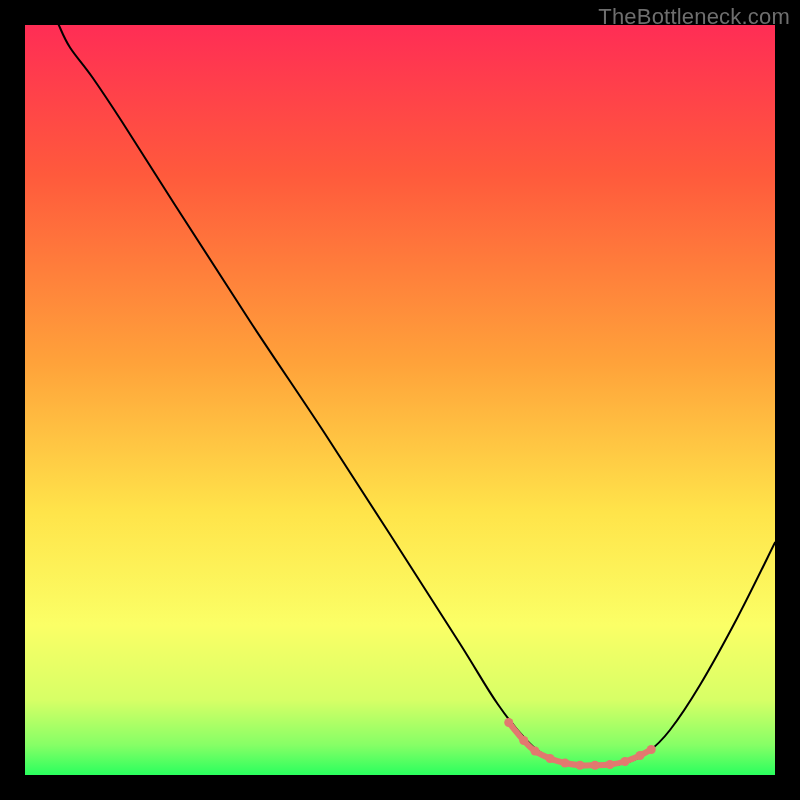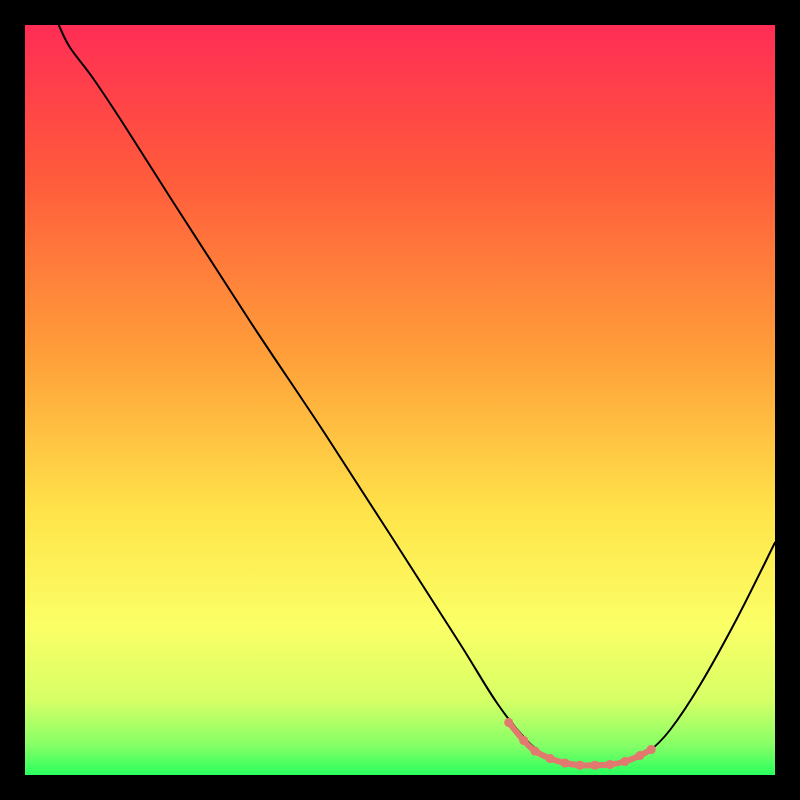--- a/index.html
+++ b/index.html
@@ -33,20 +33,21 @@
     letter-spacing: 0.2px;
   }
   svg {
     display: block;
   }
 </style>
 </head>
 <body>
 
 <div class="chart-container">
+  <div class="watermark">TheBottleneck.com</div>
 
   <div class="plot-area">
     <svg id="chart-svg" width="750" height="750" viewBox="0 0 750 750" preserveAspectRatio="none">
       <defs>
         <linearGradient id="bg-grad" x1="0" y1="0" x2="0" y2="1">
             <stop offset="0%" stop-color="#ff2d55"></stop>
             <stop offset="20%" stop-color="#ff5a3c"></stop>
             <stop offset="45%" stop-color="#ffa23a"></stop>
             <stop offset="65%" stop-color="#ffe44a"></stop>
             <stop offset="80%" stop-color="#fbff66"></stop>

